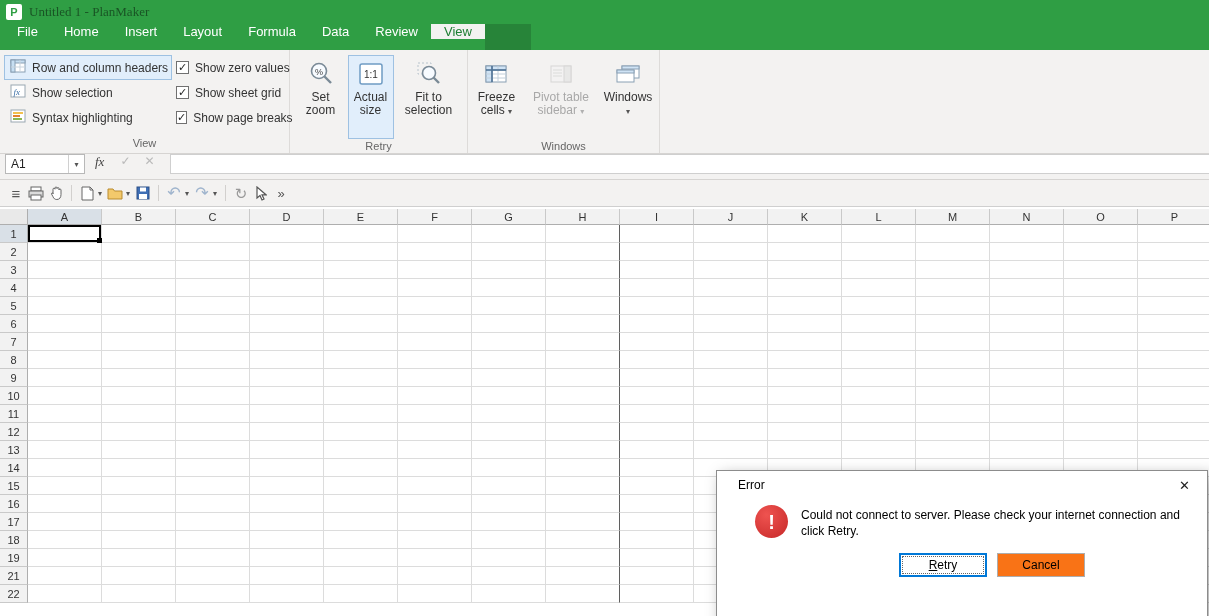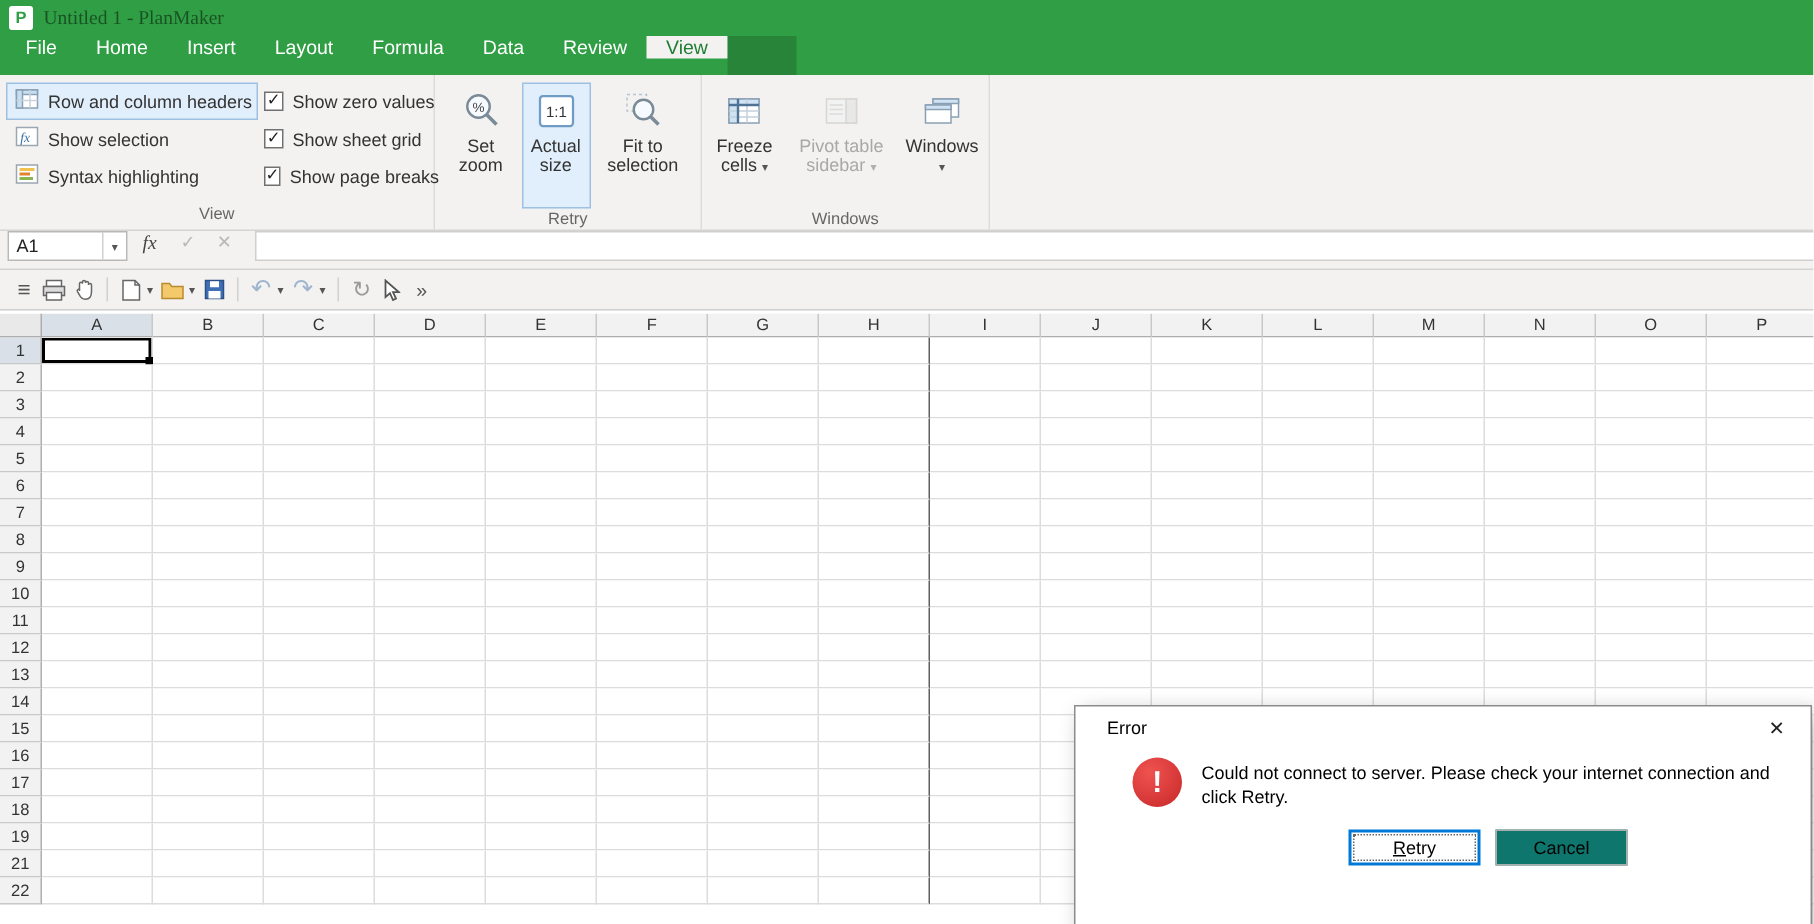--- a/index.html
+++ b/index.html
@@ -87,21 +87,21 @@
   .dlg-title { height:28px; display:flex; align-items:center; }
   .dlg-title-text { flex:1; padding-left:9px; font-size:12px; color:#000; }
   .dlg-close { width:45px; height:28px; display:flex; align-items:center; justify-content:center; font-size:13px; color:#222; }
   .dlg-body { display:flex; gap:13px; padding:6px 12px 0 26px; align-items:flex-start; }
   .err-ic { width:33px; height:33px; flex:0 0 33px; border-radius:50%;
             background:radial-gradient(circle at 35% 30%, #ef5350, #c62828); color:#fff; display:flex; align-items:center;
             justify-content:center; font-weight:bold; font-size:20px; line-height:1; }
   .dlg-msg { font-size:12px; color:#000; line-height:1.35; max-width:420px; padding-top:2px; }
   .dlg-buttons { display:flex; justify-content:center; gap:10px; margin-top:14px;margin-left:48px; }
   .dbtn { width:88px; height:24px; font-family:"Liberation Sans",sans-serif; font-size:12px; color:#000;
-          background:#0f766e; border:1px solid #adadad; }
+          background:#f97316; border:1px solid #adadad; }
   .dbtn.default { border:1px solid #0078d7; box-shadow:inset 0 0 0 1px #0078d7; outline:1px dotted #666; outline-offset:-4px; background:#e5f1fb00; }
   .accel { display:inline-block; }
   .accel::first-letter { text-decoration:underline; }
 </style>
 </head>
 <body>
 
 <div class="titlebar">
   <div class="app-icon">P</div>
   <div class="title-text">Untitled 1 - PlanMaker</div>

